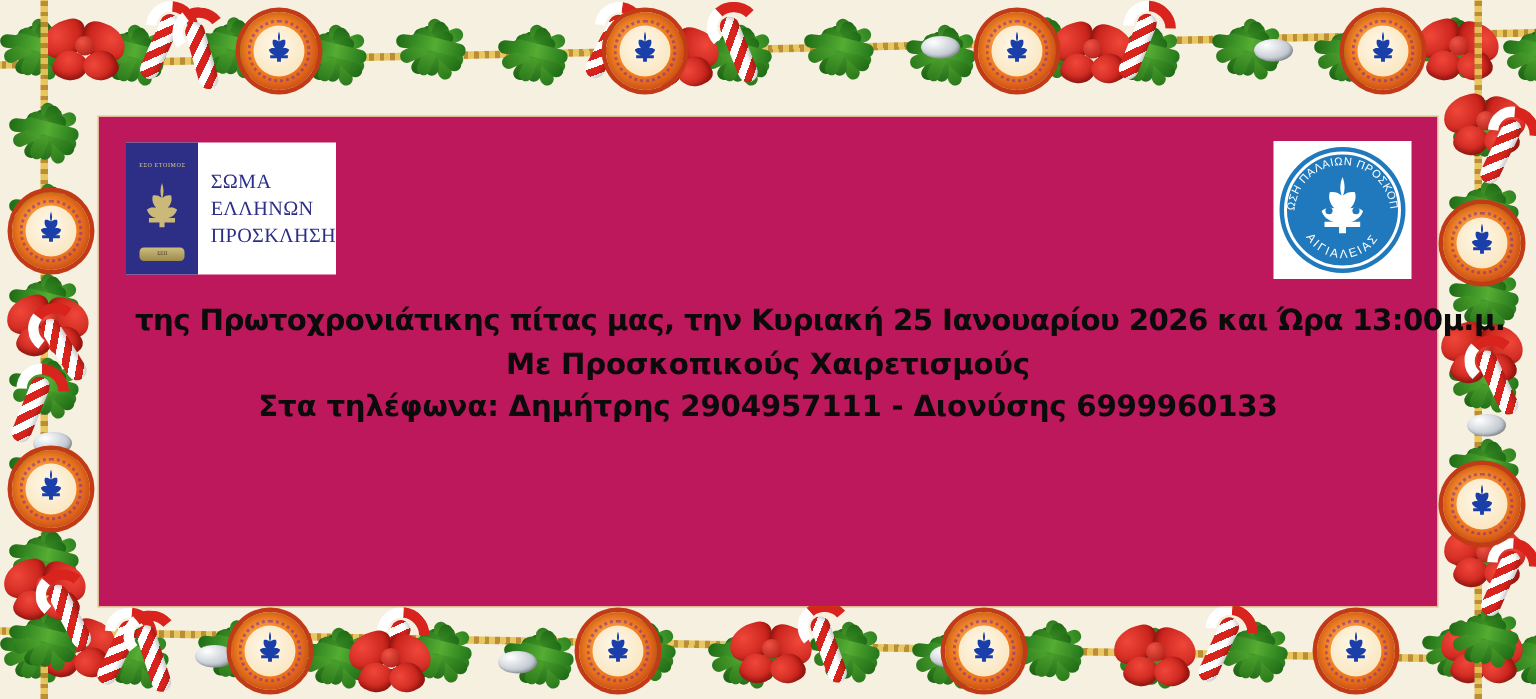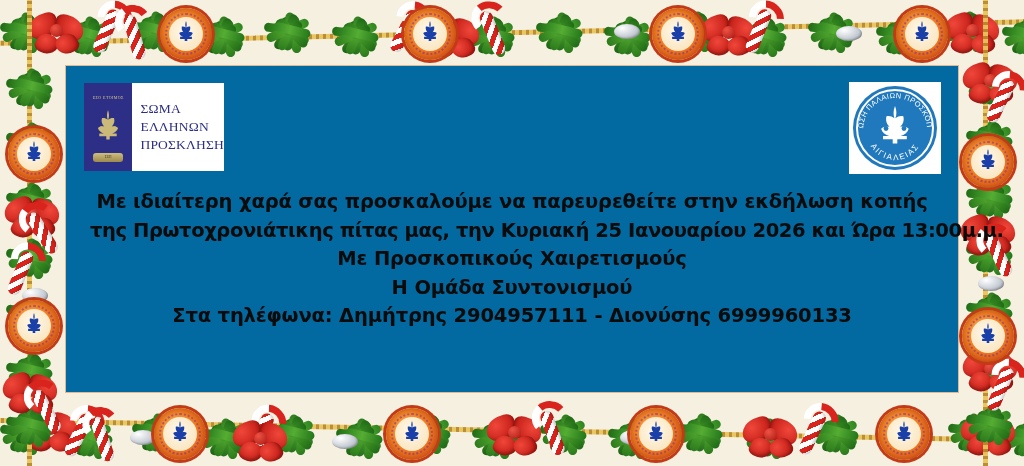--- a/index.html
+++ b/index.html
@@ -157,24 +157,24 @@
     display: flex;
     align-items: center;
     justify-content: center;
   }
   .medallion svg { width: 24px; height: 26px; display: block; }
 
   
   .panel {
     position: absolute;
     left: 66px;
-    top: 66px;
+    top: 78px;
     width: 892px;
     height: 326px;
-    background: #0369a1;
+    background: #be185d;
     box-shadow: 0 0 0 1px rgba(180,80,10,.35);
   }
 
   
   .logo-left {
     position: absolute;
     left: 18px;
     top: 17px;
     width: 140px;
     height: 88px;
@@ -1137,20 +1137,18 @@
         <svg class="emblem" viewBox="0 0 46 48">
           <path fill="#ffffff" d="M23 2c1.8 4.6 1.8 8.6.4 12.3 2.6-2.2 5.3-2.8 7.9-2.1 1.2 4.3-.3 7.9-3.1 10.7 3.2-.8 6.1-.2 8.5 1.8-1.3 4-4.3 6.3-8.1 7.2h6.2v3.4h-9.5v4.2h-4.6v-4.2H11v-3.4h6.2c-3.8-.9-6.8-3.2-8.1-7.2 2.4-2 5.3-2.6 8.5-1.8-2.8-2.8-4.3-6.4-3.1-10.7 2.6-.7 5.3-.1 7.9 2.1C21.2 10.6 21.2 6.6 23 2z"></path>
           <circle cx="14" cy="24.5" r="2.4" fill="#2079bd"></circle>
           <circle cx="32" cy="24.5" r="2.4" fill="#2079bd"></circle>
         </svg>
       </div>
     </div>
 
 
     <div class="body-text">
-      <div class="line">Με ιδιαίτερη χαρά σας προσκαλούμε να παρευρεθείτε στην εκδήλωση κοπής</div>
       <div class="line tight">της Πρωτοχρονιάτικης πίτας μας, την Κυριακή 25 Ιανουαρίου 2026 και Ώρα 13:00μ.μ.</div>
       <div class="line">Με Προσκοπικούς Χαιρετισμούς</div>
-      <div class="line">Η Ομάδα Συντονισμού</div>
       <div class="line">Στα τηλέφωνα:  Δημήτρης 2904957111 - Διονύσης 6999960133</div>
     </div>
   </div>
 </div>
 
 </body></html>

